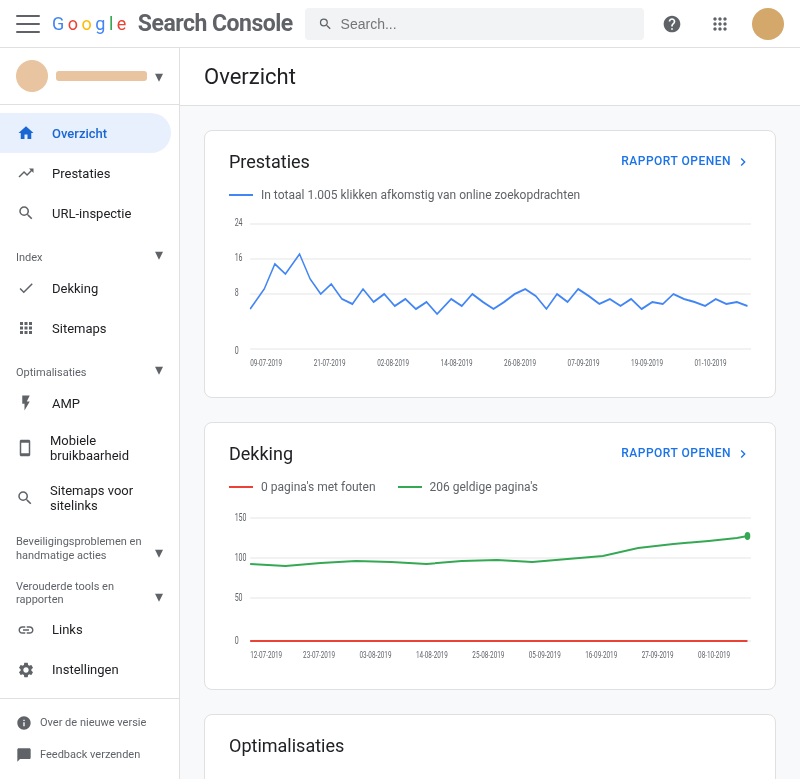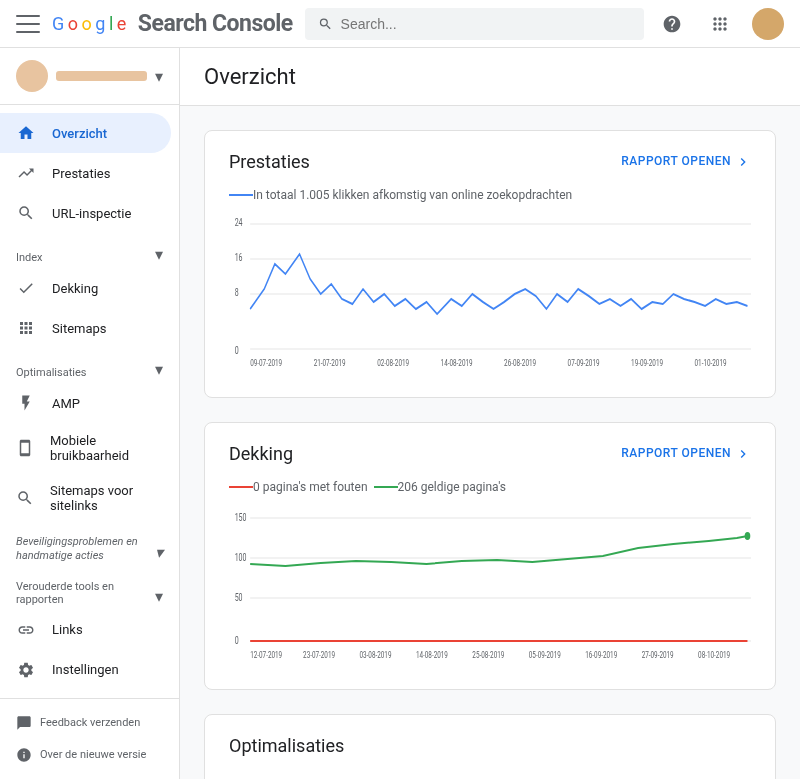--- a/index.html
+++ b/index.html
@@ -44,21 +44,21 @@
     .main-header h1 { font-size: 22px; font-weight: 400; color: #202124; }
     .content { padding: 24px; display: flex; flex-direction: column; gap: 24px; }
 
     
     .card { background: #fff; border: 1px solid #e0e0e0; border-radius: 8px; padding: 20px 24px; }
     .card-header { display: flex; justify-content: space-between; align-items: center; margin-bottom: 16px; }
     .card-title { font-size: 18px; font-weight: 400; color: #202124; }
     .rapport-link { font-size: 12px; color: #1a73e8; font-weight: 500; display: flex; align-items: flex-start; gap: 4px; cursor: pointer; letter-spacing: 0.5px; }
 
     
-    .chart-legend { display: flex; align-items: center; margin-bottom: 12px; font-size: 12px; color: #5f6368; }
+    .chart-legend { display: flex; align-items: center; gap: 8px; margin-bottom: 12px; font-size: 12px; color: #5f6368; }
     .legend-line { width: 24px; height: 2px; }
     .legend-line.blue { background: #4285f4; }
     .legend-line.red { background: #ea4335; }
     .legend-line.green { background: #34a853; }
 
     
     .chart-container { width: 100%; text-align: center; }
 
     
     .opt-table { width: 100%; border-collapse: collapse; }
@@ -175,21 +175,21 @@
       </div>
       <div class="nav-item">
         <div class="nav-icon">
           <svg width="18" height="18" viewBox="0 0 24 24" fill="#5f6368">
               <path d="M15.5 14h-.79l-.28-.27A6.471 6.471 0 0 0 16 9.5 6.5 6.5 0 1 0 9.5 16c1.61 0 3.09-.59 4.23-1.57l.27.28v.79l5 4.99L20.49 19l-4.99-5zm-6 0C7.01 14 5 11.99 5 9.5S7.01 5 9.5 5 14 7.01 14 9.5 11.99 14 9.5 14z"></path>
             </svg>
         </div>
         <span>Sitemaps voor sitelinks</span>
       </div>
 
-      <div class="nav-section-label" style="white-space:normal;font-size:11px;line-height:1.3;font-style:italic;">
+      <div class="nav-section-label" style="white-space:normal;font-size:11px;line-height:1.3;">
         <span>Beveiligingsproblemen en handmatige acties</span>
         <span class="chevron">▾</span>
       </div>
 
       <div class="nav-section-label">
         <span>Verouderde tools en rapporten</span>
         <span class="chevron">▾</span>
       </div>
 
       <div class="nav-item">
@@ -204,31 +204,31 @@
         <div class="nav-icon">
           <svg width="18" height="18" viewBox="0 0 24 24" fill="#5f6368">
               <path d="M19.14,12.94c0.04-0.3,0.06-0.61,0.06-0.94c0-0.32-0.02-0.64-0.07-0.94l2.03-1.58c0.18-0.14,0.23-0.41,0.12-0.61 l-1.92-3.32c-0.12-0.22-0.37-0.29-0.59-0.22l-2.39,0.96c-0.5-0.38-1.03-0.7-1.62-0.94L14.4,2.81c-0.04-0.24-0.24-0.41-0.48-0.41 h-3.84c-0.24,0-0.43,0.17-0.47,0.41L9.25,5.35C8.66,5.59,8.12,5.92,7.63,6.29L5.24,5.33c-0.22-0.08-0.47,0-0.59,0.22L2.74,8.87 C2.62,9.08,2.66,9.34,2.86,9.48l2.03,1.58C4.84,11.36,4.8,11.69,4.8,12s0.02,0.64,0.07,0.94l-2.03,1.58 c-0.18,0.14-0.23,0.41-0.12,0.61l1.92,3.32c0.12,0.22,0.37,0.29,0.59,0.22l2.39-0.96c0.5,0.38,1.03,0.7,1.62,0.94l0.36,2.54 c0.05,0.24,0.24,0.41,0.48,0.41h3.84c0.24,0,0.44-0.17,0.47-0.41l0.36-2.54c0.59-0.24,1.13-0.56,1.62-0.94l2.39,0.96 c0.22,0.08,0.47,0,0.59-0.22l1.92-3.32c0.12-0.22,0.07-0.47-0.12-0.61L19.14,12.94z M12,15.6c-1.98,0-3.6-1.62-3.6-3.6 s1.62-3.6,3.6-3.6s3.6,1.62,3.6,3.6S13.98,15.6,12,15.6z"></path>
             </svg>
         </div>
         <span>Instellingen</span>
       </div>
     </div>
 
     <div class="sidebar-footer">
+      <div class="footer-link">
+        <svg width="16" height="16" viewBox="0 0 24 24" fill="#5f6368">
+            <path d="M12 2C6.48 2 2 6.48 2 12s4.48 10 10 10 10-4.48 10-10S17.52 2 12 2zm1 15h-2v-6h2v6zm0-8h-2V7h2v2z"></path>
+          </svg>
+        <span>Over de nieuwe versie</span>
+      </div>
       <div class="footer-link">
         <svg width="16" height="16" viewBox="0 0 24 24" fill="#5f6368">
             <path d="M20 2H4c-1.1 0-2 .9-2 2v18l4-4h14c1.1 0 2-.9 2-2V4c0-1.1-.9-2-2-2z"></path>
           </svg>
         <span>Feedback verzenden</span>
-      </div>
-      <div class="footer-link">
-        <svg width="16" height="16" viewBox="0 0 24 24" fill="#5f6368">
-            <path d="M12 2C6.48 2 2 6.48 2 12s4.48 10 10 10 10-4.48 10-10S17.52 2 12 2zm1 15h-2v-6h2v6zm0-8h-2V7h2v2z"></path>
-          </svg>
-        <span>Over de nieuwe versie</span>
       </div>
       <div class="footer-bottom">
         <a>Privacy</a>
         <a>Voorwaarden</a>
       </div>
     </div>
   </div>
 
   <div class="main">
     <div class="main-header">

